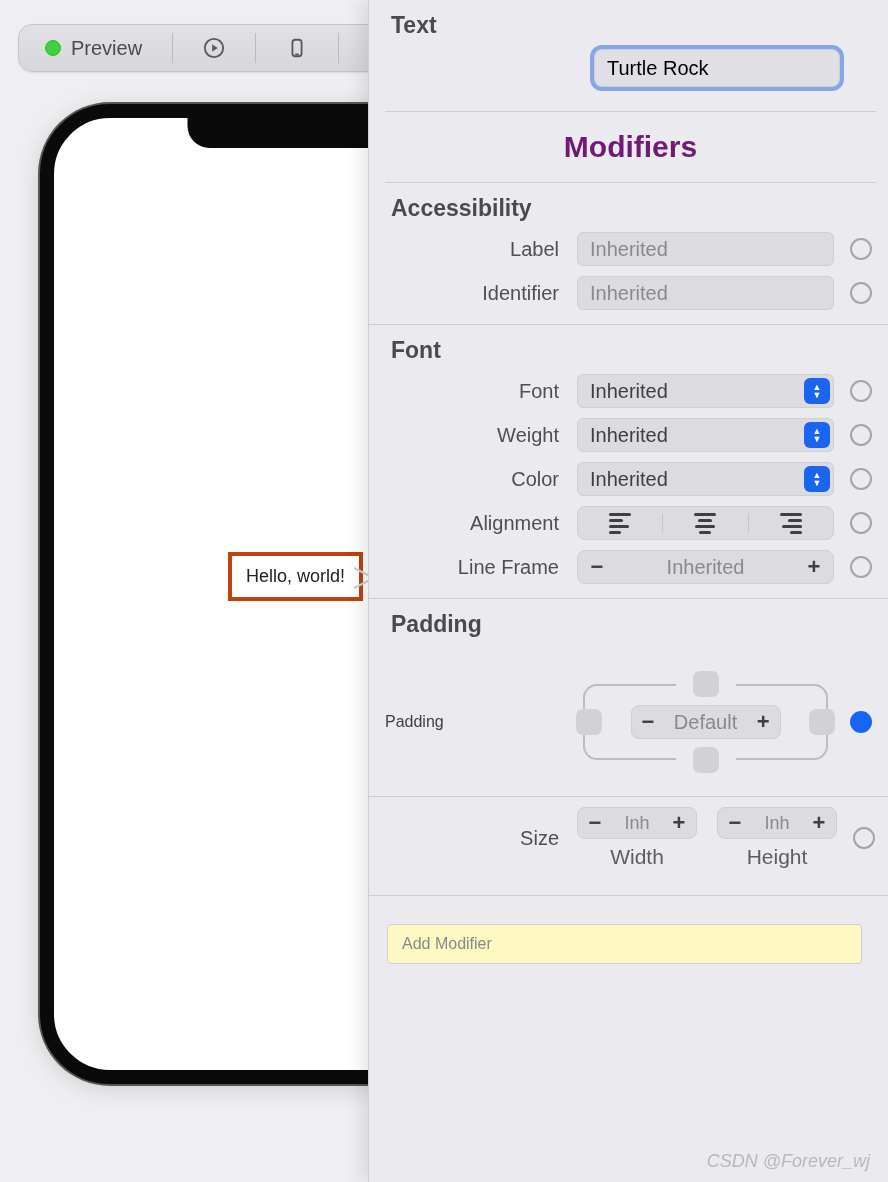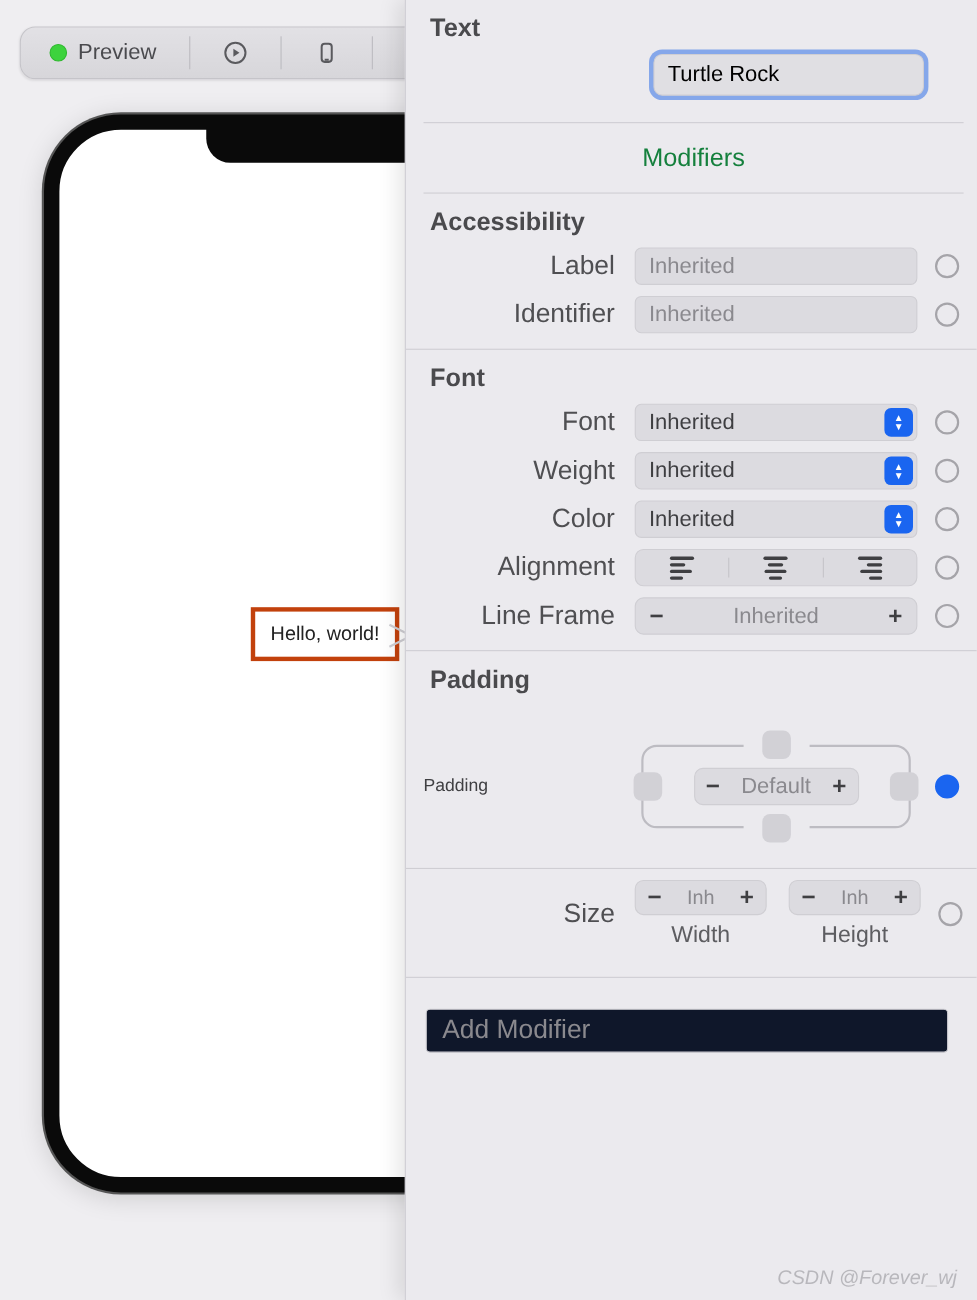--- a/index.html
+++ b/index.html
@@ -85,22 +85,22 @@
     box-shadow: -6px 0 18px rgba(0,0,0,.10);
     padding: 0 12px 0 16px;
     overflow: hidden;
   }
   .sec-title {
     font-size: 23px; font-weight: 700;
     color: #4a4a4d;
     margin: 12px 0 10px 6px;
   }
   .mod-header {
-    font-size: 23px; font-weight: 400;
-    color: #15803d;
+    font-size: 30px; font-weight: 700;
+    color: #701a75;
     text-align: center;
     padding: 18px 0;
     border-top: 1px solid #cfced3;
     border-bottom: 1px solid #cfced3;
   }
   .divider { height:1px; background:#cfced3; margin: 14px -16px 0 -16px; }
   
   .text-input-wrap { display:flex; justify-content:flex-end; margin: 10px 36px 24px 0;}
   .text-input {
     width: 246px; height: 38px;
@@ -113,21 +113,21 @@
     box-shadow: 0 0 0 4px rgba(49,112,231,.55);
   }
   
   .row {
     display: grid;
     grid-template-columns: 180px 1fr 30px;
     align-items: center;
     gap: 12px;
     margin: 10px 0;
   }
-  .row .lbl { text-align: right; font-size: 24px; color: #4f4f52; padding-right:6px;}
+  .row .lbl { text-align: right; font-size: 20px; color: #4f4f52; padding-right:6px;}
   .hollow-circle {
     width: 22px; height: 22px; border-radius:50%;
     border: 2px solid #a5a4a9;
     background: transparent;
     justify-self: center;
   }
   .filled-circle {
     width: 22px; height: 22px; border-radius:50%;
     background: #1a65f0; border:2px solid #1a65f0;
     justify-self: center;
@@ -199,23 +199,23 @@
   }
   .pad-center .btn { color:#3f3f42; font-size:22px; font-weight:600;}
   
   .size-grid { display:flex; gap:20px; }
   .size-col { display:flex; flex-direction:column; align-items:center; gap:6px; }
   .size-col .numstep { width:120px; height:32px; font-size:18px; padding:0 8px;}
   .size-col .cap { font-size:21px; color:#5d5d61; }
   
   .add-mod {
     margin: 28px 14px 0 2px;
-    height:40px; background:#0f172a; border:1px solid #cfced3; border-radius:4px;
+    height:40px; background:#fef9c3; border:1px solid #cfced3; border-radius:4px;
     display:flex; align-items:center; padding:16px 14px;
-    color:#8a898e; font-size:24px;
+    color:#8a898e; font-size:16px;
   }
   .watermark {
     position:absolute; right:18px; bottom:10px;
     font-size:18px; color:rgba(90,90,95,.35);
     font-style: italic;
   }
 </style>
 </head>
 <body>
 

